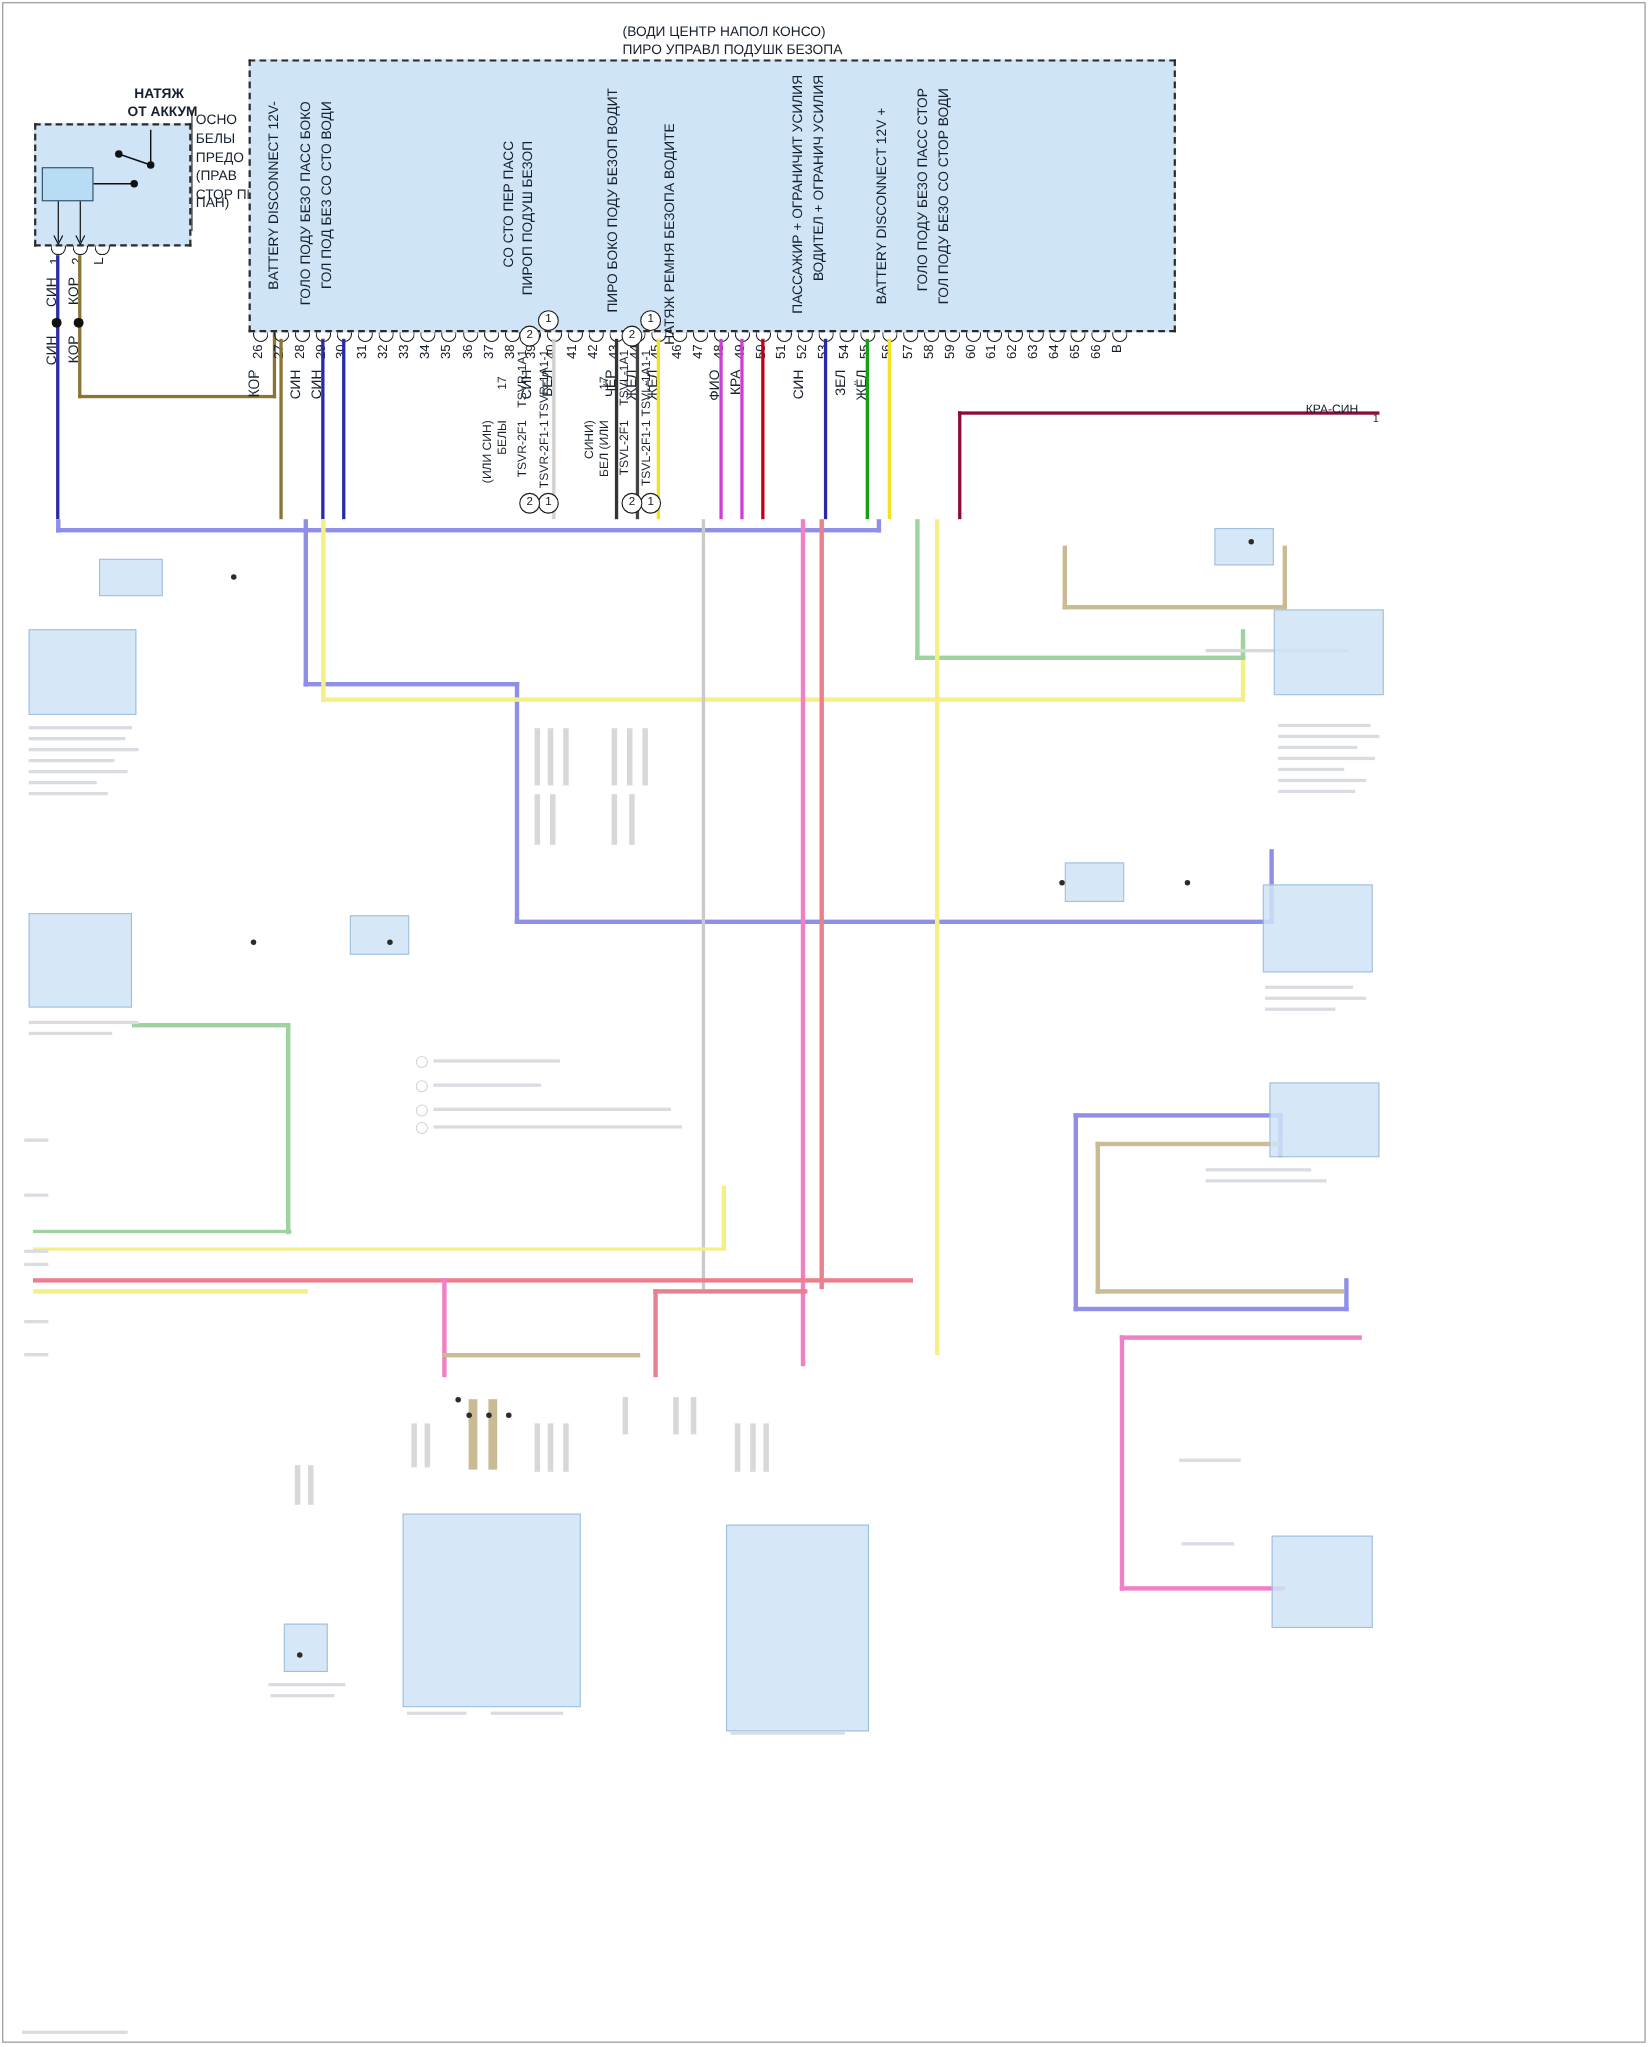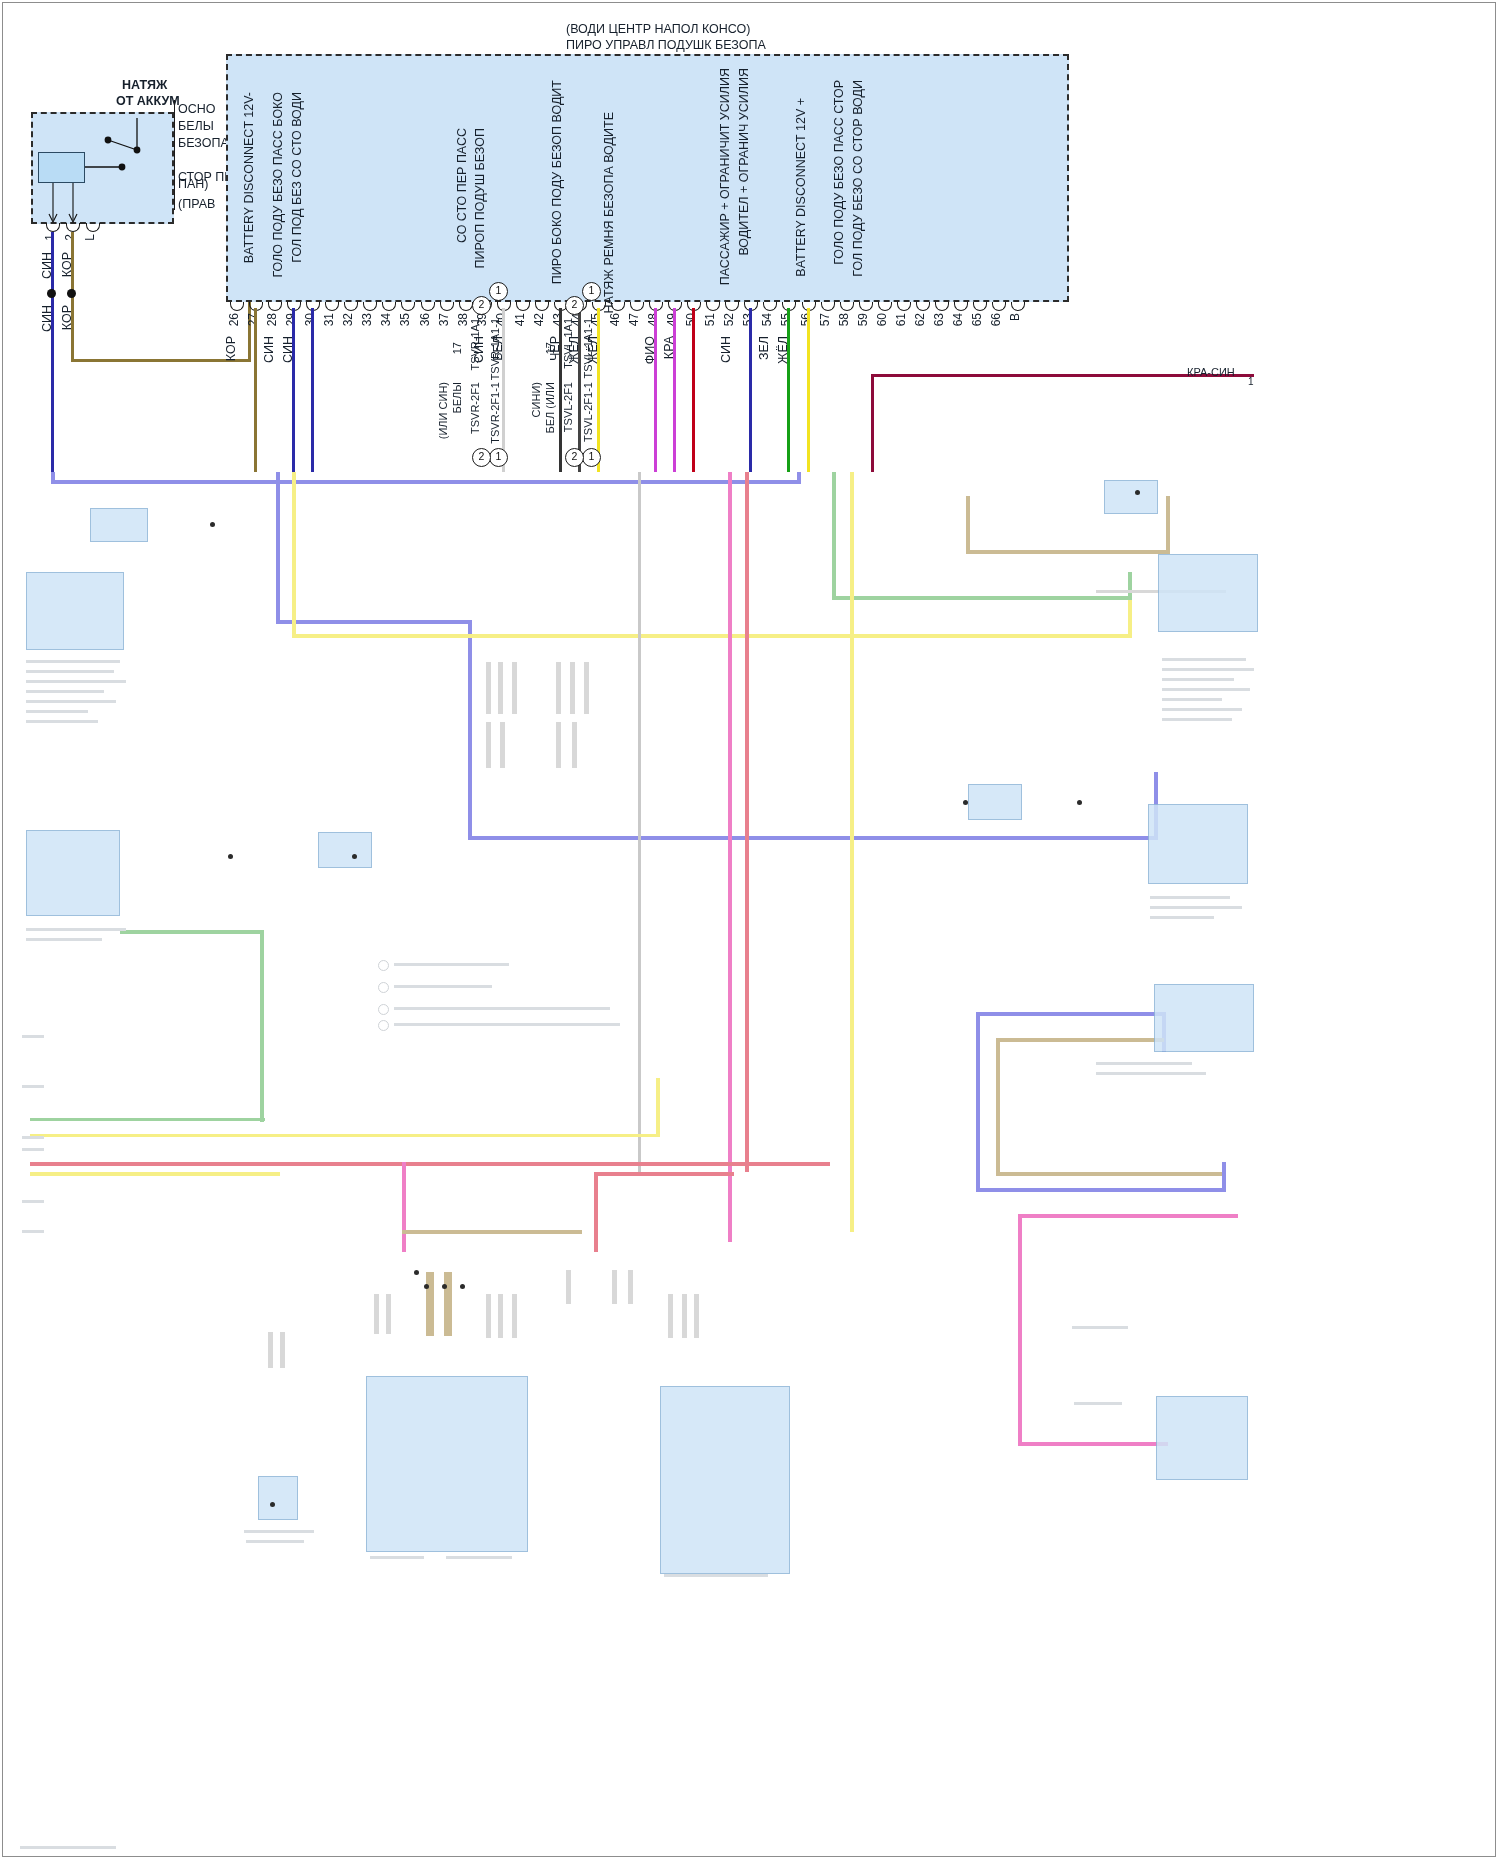--- a/index.html
+++ b/index.html
@@ -97,22 +97,22 @@
     <circle cx="91" cy="55" r="3.4" fill="#111"></circle>
     <line x1="22" y1="71" x2="22" y2="108" stroke="#111" stroke-width="1.1"></line>
     <line x1="42" y1="71" x2="42" y2="108" stroke="#111" stroke-width="1.1"></line>
     <path d="M18 102 L22 110 L26 102" fill="none" stroke="#111" stroke-width="1.1"></path>
     <path d="M38 102 L42 110 L46 102" fill="none" stroke="#111" stroke-width="1.1"></path>
   </svg>
 
   <div class="abs" style="left:174px;top:100px;width:1px;height:110px;background:#1b1b1b;"></div>
   <div class="htext" style="left:178px;top:102px;">ОСНО</div>
   <div class="htext" style="left:178px;top:119px;">БЕЛЫ</div>
-  <div class="htext" style="left:178px;top:136px;">БЕЗОПА</div>
-  <div class="htext" style="left:178px;top:153px;margin-top:44px;">(ПРАВ</div>
+  <div class="htext" style="left:178px;top:136px;">ПРЕДО</div>
+  <div class="htext" style="left:178px;top:153px;">(ПРАВ</div>
   <div class="htext" style="left:178px;top:170px;">СТОР ПРИБОР</div>
   <div class="htext" style="left:178px;top:177px;">ПАН)</div>
 
   <div class="pin-arc" style="left:46px;top:223px;"></div>
   <div class="pin-arc" style="left:66px;top:223px;"></div>
   <div class="pin-arc" style="left:86px;top:223px;"></div>
   <div class="vtext pin" style="left:44px;top:234px;">1</div>
   <div class="vtext pin" style="left:64px;top:234px;">2</div>
   <div class="vtext pin" style="left:84px;top:234px;">L</div>
 

